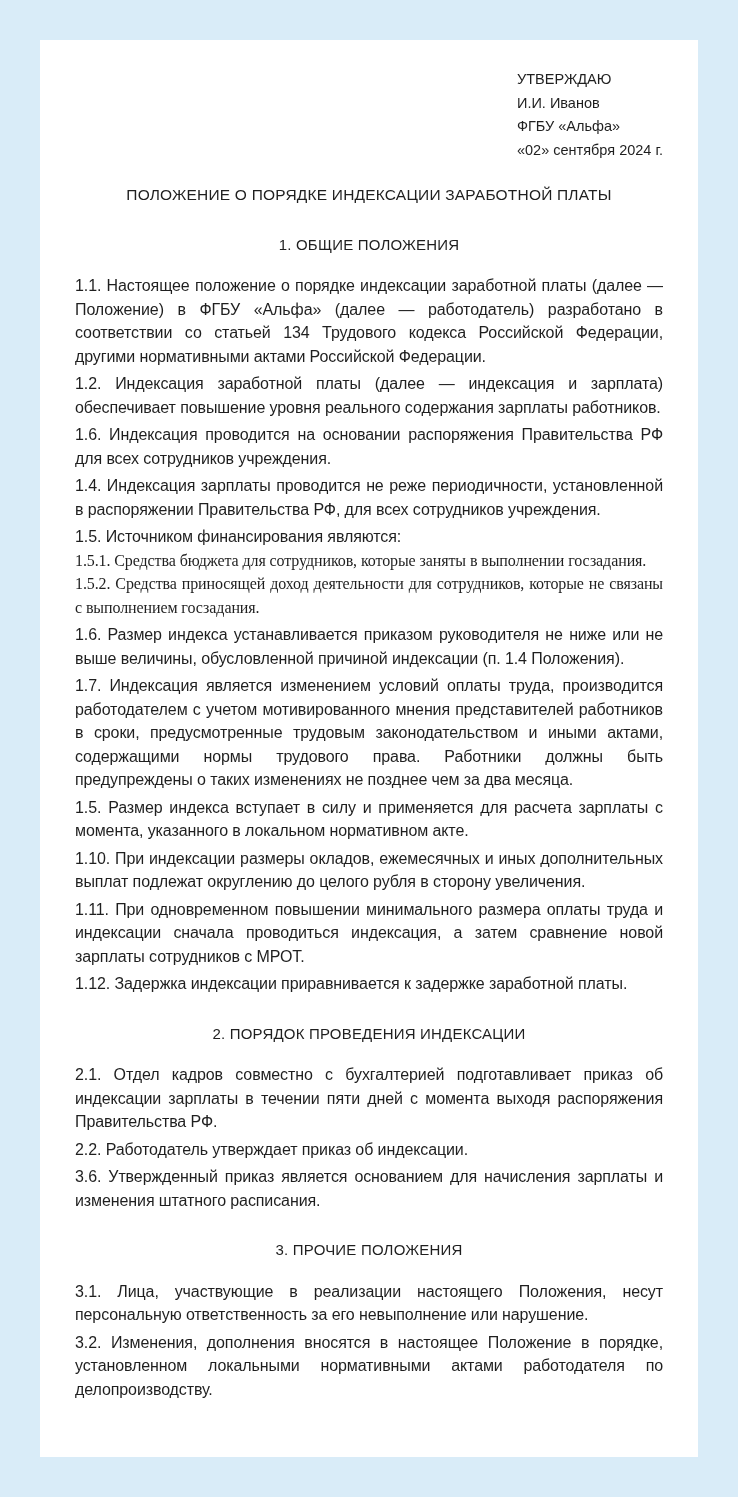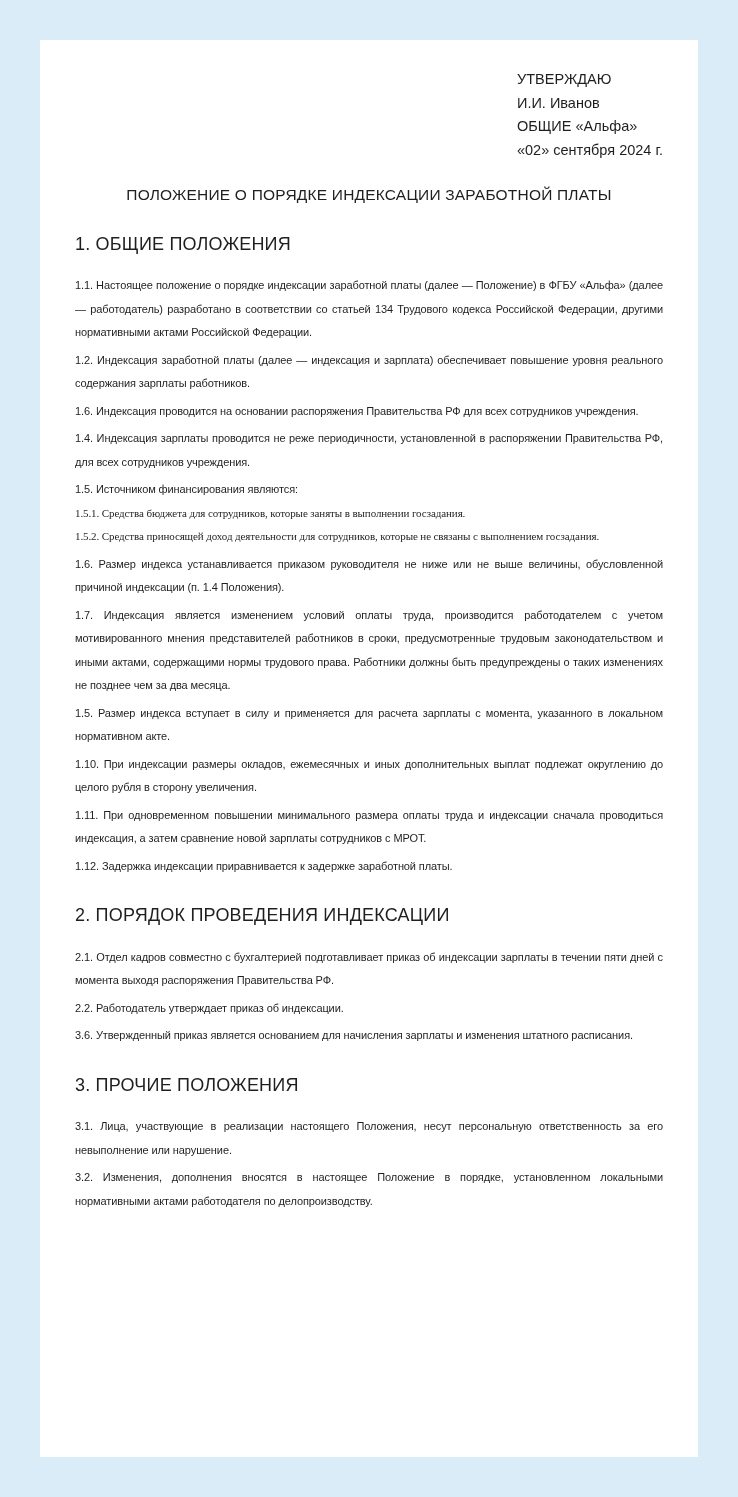--- a/index.html
+++ b/index.html
@@ -35,49 +35,49 @@
   .doc-title {
     margin: 21px 0 0;
     text-align: center;
     font-size: 15.5px;
     line-height: 23.5px;
     letter-spacing: 0.2px;
     white-space: nowrap;
   }
   .section-heading {
     margin: 26px 0 18px;
-    text-align: left;
-    font-size: 18px;
+    text-align: center;
+    font-size: 15px;
     line-height: 23.5px;
     letter-spacing: 0.2px;
   }
   .para {
     margin: 4px 0 0;
-    font-size: 11px;
+    font-size: 16px;
     line-height: 23.5px;
     text-align: justify;
     letter-spacing: -0.1px;
     hyphens: auto;
     -webkit-hyphens: auto;
     overflow-wrap: break-word;
   }
   .para.tight {
     margin-top: 0;
     font-family: Liberation Serif, serif;
   }
 </style>
 </head>
 <body>
 
 <div class="canvas">
   <div class="sheet">
     <div class="approval">
       <div class="approval-line">УТВЕРЖДАЮ</div>
       <div class="approval-line">И.И. Иванов</div>
-      <div class="approval-line">ОБЩИЕ «Альфа»</div>
+      <div class="approval-line">ФГБУ «Альфа»</div>
       <div class="approval-line">«02» сентября 2024 г.</div>
     </div>
     <div class="doc-title">ПОЛОЖЕНИЕ О ПОРЯДКЕ ИНДЕКСАЦИИ ЗАРАБОТНОЙ ПЛАТЫ</div>
     <div id="sections-root">
         <div>
           <div class="section-heading">1. ОБЩИЕ ПОЛОЖЕНИЯ</div>
           <p class="para">1.1. Настоящее положение о порядке индексации заработной платы (далее — Положение) в ФГБУ «Альфа» (далее — работодатель) разработано в соответствии со статьей 134 Трудового кодекса Российской Федерации, другими нормативными актами Российской Федерации.</p>
           <p class="para">1.2. Индексация заработной платы (далее — индексация и зарплата) обеспечивает повышение уровня реального содержания зарплаты работников.</p>
           <p class="para">1.6. Индексация проводится на основании распоряжения Правительства РФ для всех сотрудников учреждения.</p>
           <p class="para">1.4. Индексация зарплаты проводится не реже периодичности, установленной в распоряжении Правительства РФ, для всех сотрудников учреждения.</p>

